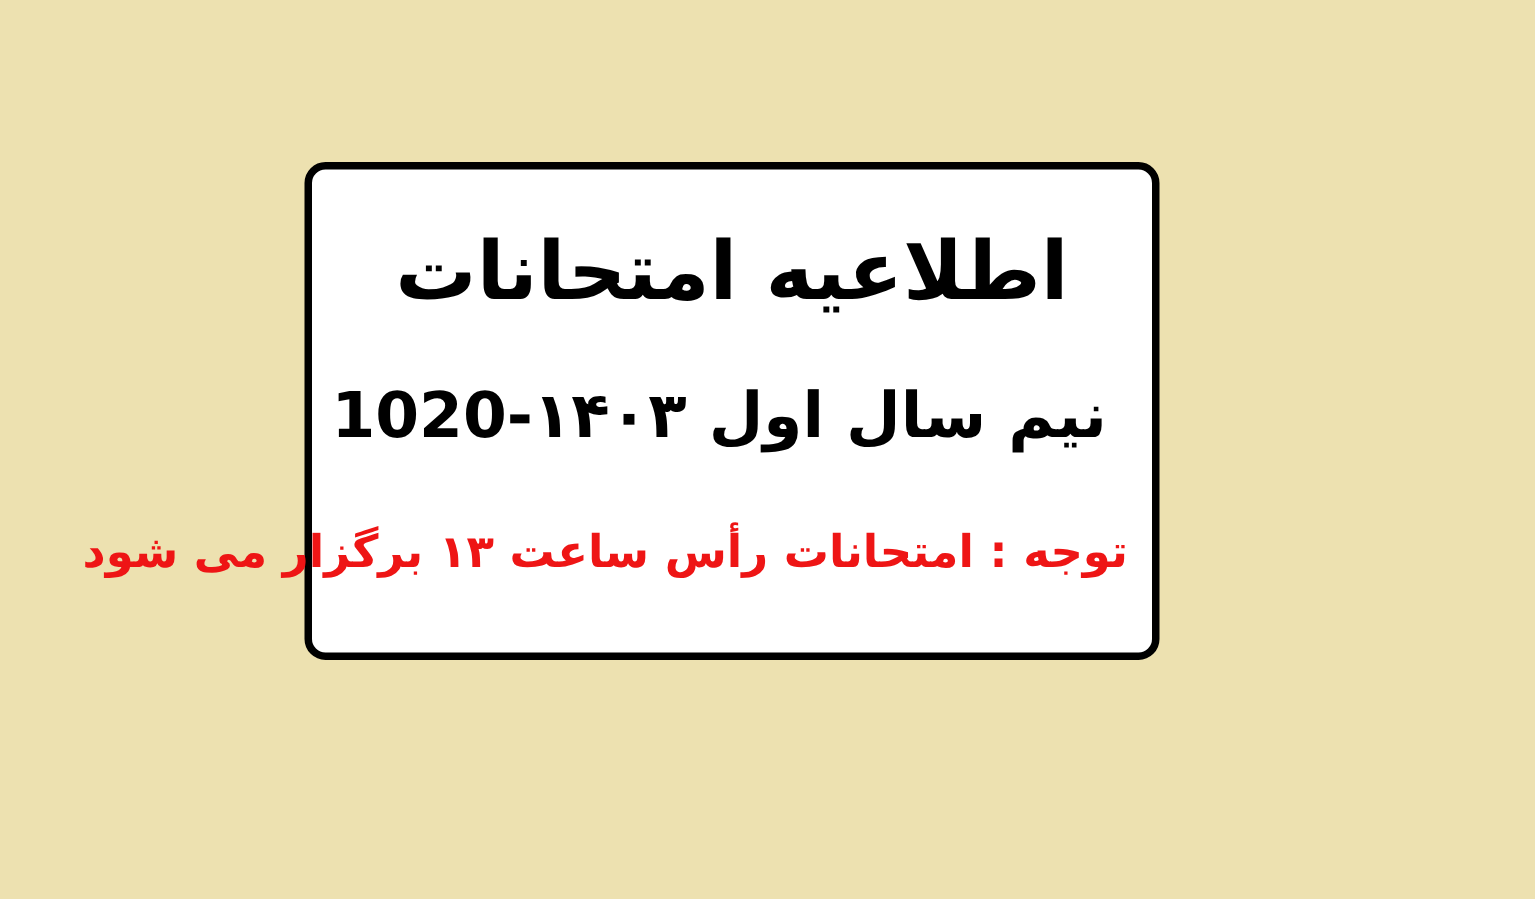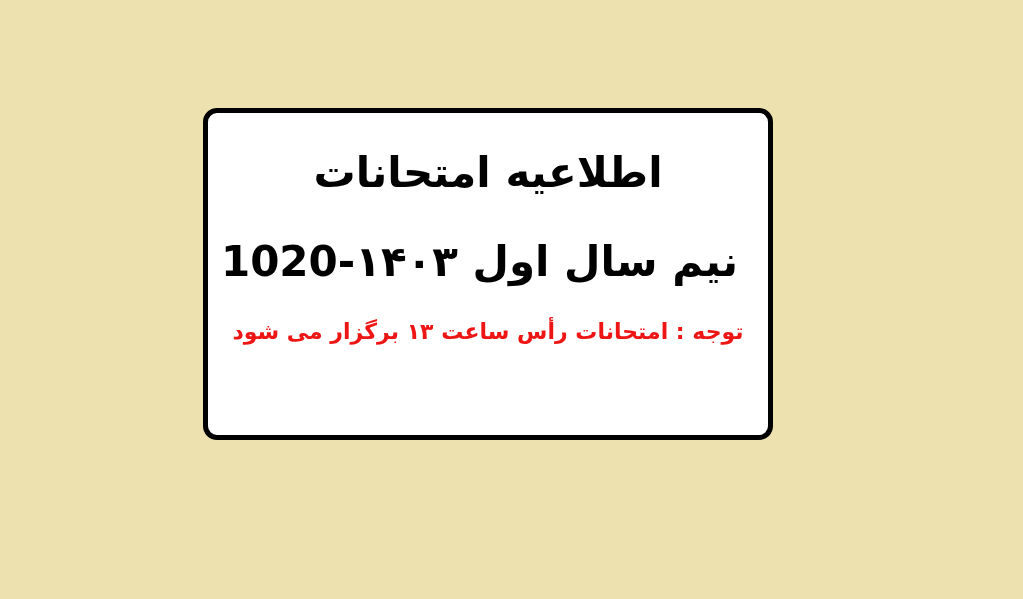--- a/index.html
+++ b/index.html
@@ -41,21 +41,21 @@
     text-align: center;
     padding: 0;
   }
 
   .notice-title {
     width: 100%;
     box-sizing: border-box;
     margin: 0;
     padding: 34px 30px 0 30px;
     font-family: "DejaVu Sans", "Liberation Sans", sans-serif;
-    font-size: 42px;
+    font-size: 54px;
     line-height: 1.25;
     font-weight: bold;
     color: #000000;
     letter-spacing: 0;
     white-space: nowrap;
   }
 
   .notice-subtitle {
     width: 100%;
     box-sizing: border-box;
@@ -67,24 +67,24 @@
     font-weight: bold;
     color: #000000;
     white-space: nowrap;
     direction: rtl;
     unicode-bidi: isolate;
   }
 
   .notice-warning {
     width: 100%;
     box-sizing: border-box;
-    margin: 0;
+    margin: 16px;
     padding: 30px 16px 0 16px;
     font-family: "DejaVu Sans", "Liberation Sans", sans-serif;
-    font-size: 22px;
+    font-size: 30px;
     line-height: 1.3;
     font-weight: bold;
     color: #ee1515;
     white-space: nowrap;
     direction: rtl;
     unicode-bidi: isolate;
   }
 </style>
 </head>
 <body>

